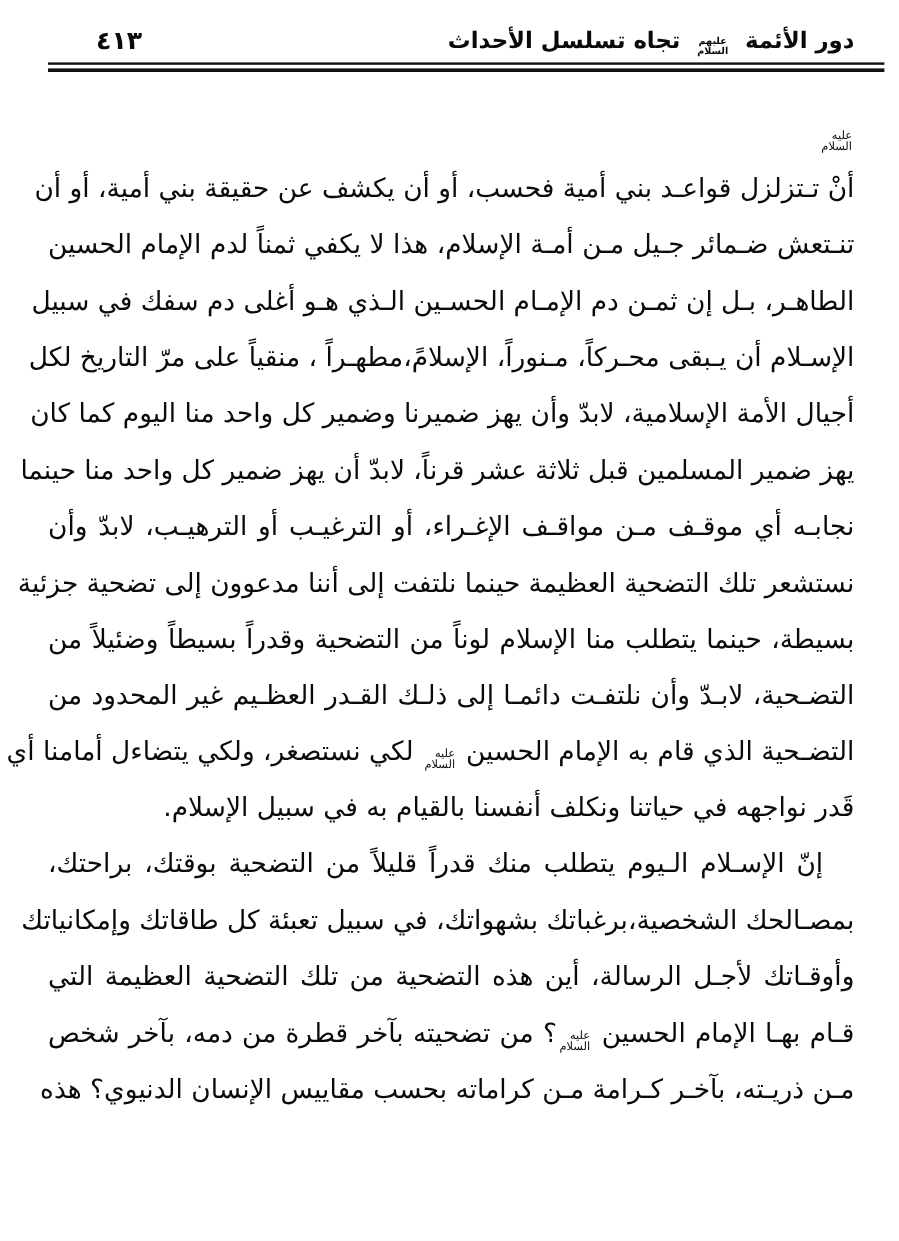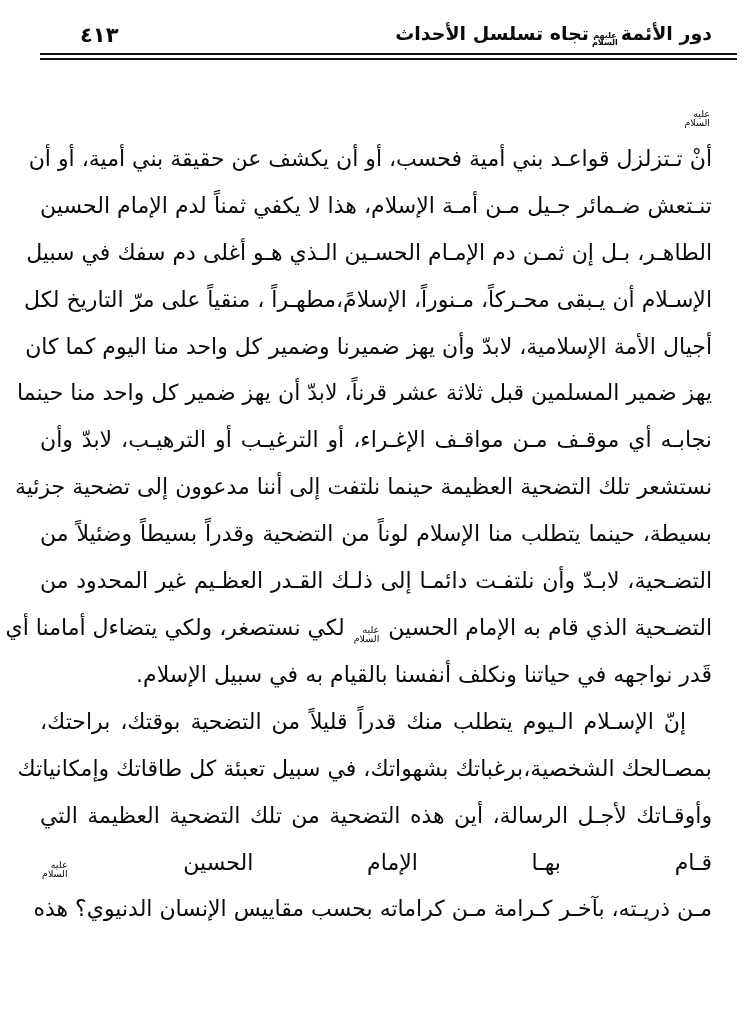--- a/index.html
+++ b/index.html
@@ -62,21 +62,21 @@
     font-weight: normal;
     vertical-align: -7px;
     margin: 0 2px;
   }
   .hon span { display: block; }
   .hon-header {
     font-size: 8px;
     line-height: 7.5px;
     vertical-align: -5px;
     font-weight: bold;
-    margin: 0 3px;
+    margin: 0 14px;
   }
 </style>
 </head>
 <body>
 
 <div class="page">
 
   <div class="header">
     <div class="title">
       <span>دور الأئمة</span><span class="hon hon-header"><span>عليهم</span><span>السلام</span></span><span>تجاه تسلسل الأحداث</span>
@@ -102,18 +102,18 @@
         <div class="line"><span>نستشعر تلك التضحية العظيمة حينما نلتفت إلى أننا مدعوون إلى تضحية جزئية</span></div>
         <div class="line"><span>بسيطة، حينما يتطلب منا الإسلام لوناً من التضحية وقدراً بسيطاً وضئيلاً من</span></div>
         <div class="line"><span>التضـحية، لابـدّ وأن نلتفـت دائمـا إلى ذلـك القـدر العظـيم غير المحدود من</span></div>
         <div class="line"><span>التضـحية الذي قام به الإمام الحسين </span><span class="hon"><span>عليه</span><span>السلام</span></span><span> لكي نستصغر، ولكي يتضاءل أمامنا أي</span></div>
         <div class="line last"><span>قَدر نواجهه في حياتنا ونكلف أنفسنا بالقيام به في سبيل الإسلام.</span></div>
       </div>
       <div class="para">
         <div class="line indent"><span>إنّ الإسـلام الـيوم يتطلب منك قدراً قليلاً من التضحية بوقتك، براحتك،</span></div>
         <div class="line"><span>بمصـالحك الشخصية،برغباتك بشهواتك، في سبيل تعبئة كل طاقاتك وإمكانياتك</span></div>
         <div class="line"><span>وأوقـاتك لأجـل الرسالة، أين هذه التضحية من تلك التضحية العظيمة التي</span></div>
-        <div class="line"><span>قـام بهـا الإمام الحسين </span><span class="hon"><span>عليه</span><span>السلام</span></span></div>
+        <div class="line"><span>قـام بهـا الإمام الحسين </span><span class="hon"><span>عليه</span><span>السلام</span></span><span>؟ من تضحيته بآخر قطرة من دمه، بآخر شخص</span></div>
         <div class="line"><span>مـن ذريـته، بآخـر كـرامة مـن كراماته بحسب مقاييس الإنسان الدنيوي؟ هذه</span></div>
       </div>
     </div>
 
 </div>
 
 </body></html>

